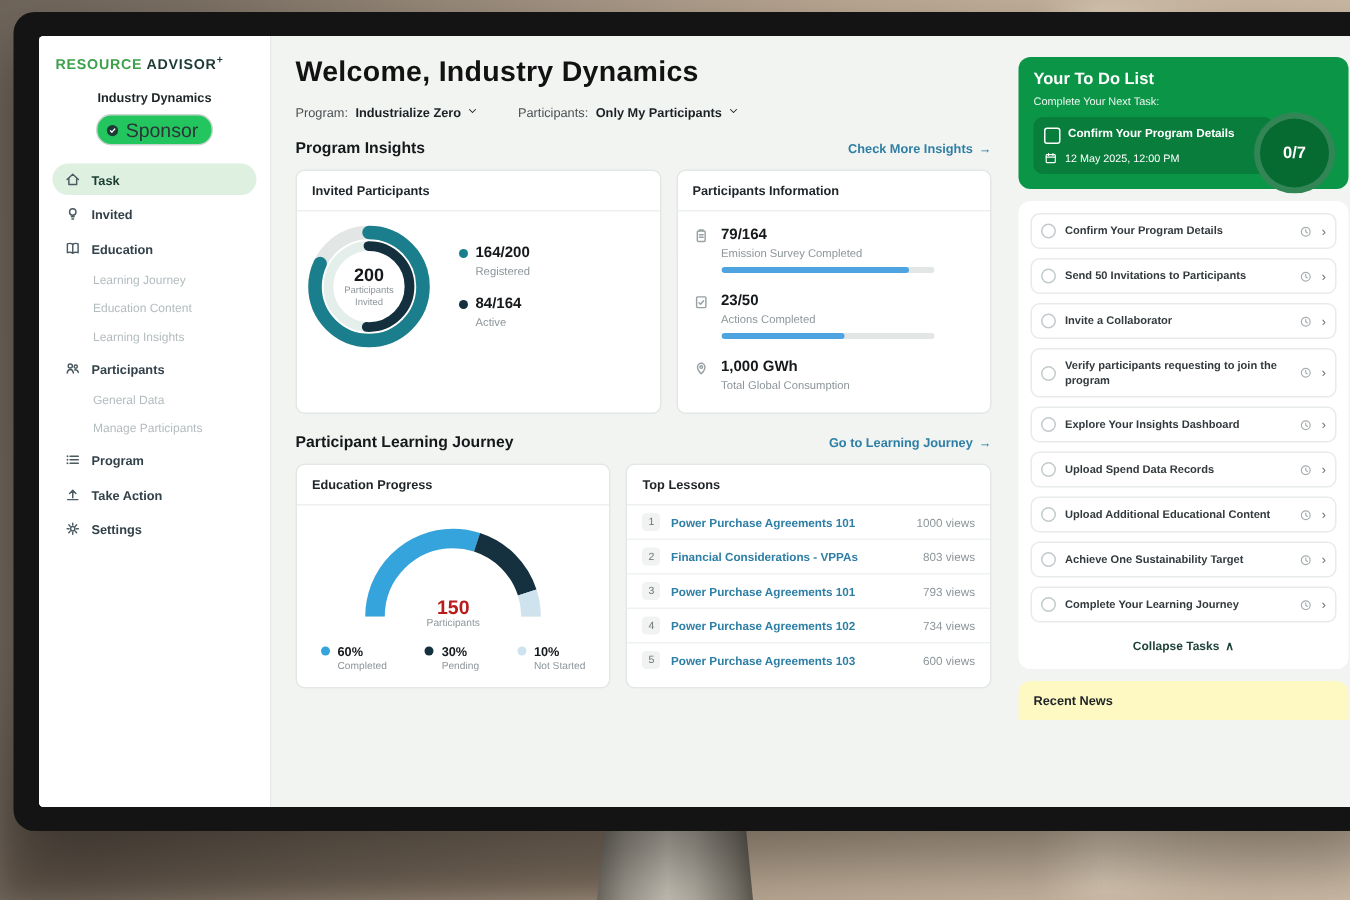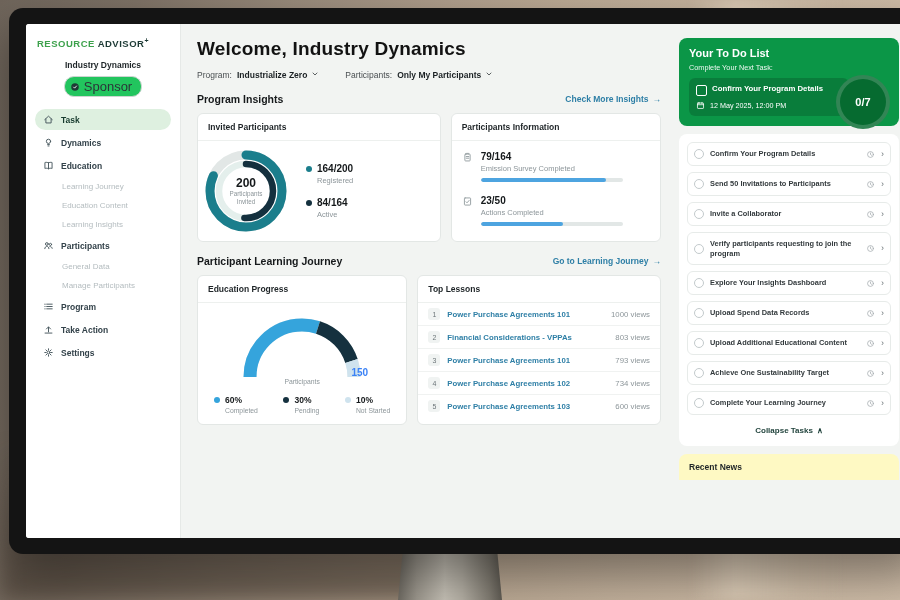--- a/index.html
+++ b/index.html
@@ -69,21 +69,21 @@
   .stat{display:flex;gap:8px;margin-bottom:13px;}
   .stat:last-child{margin-bottom:4px;}
   .sicon{width:11px;height:11px;color:#97a0a3;margin-top:1px;flex-shrink:0;}
   .stat-val{font-size:10px;font-weight:bold;color:#15191b;}
   .stat-lab{font-size:7.5px;color:#8d969a;margin-top:2px;}
   .bar{width:142px;height:4px;border-radius:2px;background:#e2e7e6;margin-top:5px;overflow:hidden;}
   .bar-fill{height:100%;border-radius:2px;background:#4da4e0;}
 
   .gauge-wrap{position:relative;width:132px;height:70px;margin:4px auto 0;}
   .gauge-center{position:absolute;left:0;right:0;bottom:0;text-align:center;}
-  .gauge-val{font-size:10px;font-weight:bold;color:#3b82f6;text-align:right;}
+  .gauge-val{font-size:13px;font-weight:bold;color:#b91c1c;}
   .gauge-lab{font-size:6.8px;color:#8d969a;}
   .legend-h{display:flex;justify-content:space-between;padding:10px 6px 0;}
   .lh-item .lg-top{font-size:8.5px;}
   .lh-item .lg-sub{font-size:6.8px;margin-left:11px;}
 
   .lesson{display:flex;align-items:center;gap:7px;padding:5px 10px;border-bottom:1px solid #f0f2f1;}
   .lesson:last-child{border-bottom:none;}
   .rank{width:12px;height:12px;border-radius:3px;background:#f0f3f2;color:#6c7579;font-size:7px;
     display:flex;align-items:center;justify-content:center;flex-shrink:0;}
   .ltitle{flex:1;font-size:7.8px;font-weight:bold;color:#2e7fa6;cursor:pointer;}
@@ -149,21 +149,21 @@
               <path class="ic" d="M2.5 8.2 8 3.2l5.5 5"></path>
               <path class="ic" d="M4.2 7.2V13h7.6V7.2"></path>
             </svg>
         <span>Task</span>
       </div>
       <div class="nav-item">
         <svg class="nicon" viewBox="0 0 16 16">
               <circle class="ic" cx="8" cy="6.3" r="3.1"></circle>
               <path class="ic" d="M6.7 11h2.6M7.2 13h1.6"></path>
             </svg>
-        <span>Dynamics</span>
+        <span>Invited</span>
       </div>
       <div class="nav-item">
         <svg class="nicon" viewBox="0 0 16 16">
               <path class="ic" d="M8 4.2C6.6 3.2 4.2 3.2 2.8 3.7v8.6c1.4-.5 3.8-.5 5.2.5 1.4-1 3.8-1 5.2-.5V3.7C11.8 3.2 9.4 3.2 8 4.2Z"></path>
               <path class="ic" d="M8 4.2v8.6"></path>
             </svg>
         <span>Education</span>
       </div>
       <div class="nav-item sub">
         <span>Learning Journey</span>
@@ -303,20 +303,30 @@
             <svg class="sicon" viewBox="0 0 16 16">
                   <rect class="ic" x="3.5" y="2.8" width="9" height="10.4" rx="1"></rect>
                   <path class="ic" d="M5.8 8.4l1.5 1.5 3-3.4"></path>
                 </svg>
             <div>
               <div class="stat-val">23/50</div>
               <div class="stat-lab">Actions Completed</div>
               <div class="bar">
                     <div class="bar-fill" style="width: 58%;"></div>
                   </div>
+            </div>
+          </div>
+          <div class="stat">
+            <svg class="sicon" viewBox="0 0 16 16">
+                  <path class="ic" d="M8 13.4S4.4 9.8 4.4 6.8a3.6 3.6 0 1 1 7.2 0c0 3-3.6 6.6-3.6 6.6Z"></path>
+                  <circle class="ic" cx="8" cy="6.8" r="1.3"></circle>
+                </svg>
+            <div>
+              <div class="stat-val">1,000 GWh</div>
+              <div class="stat-lab">Total Global Consumption</div>
             </div>
           </div>
         </div>
       </section>
     </div>
 
     <div class="section-head">
       <span class="section-title">Participant Learning Journey</span>
       <span class="link">
         <span>Go to Learning Journey</span>

